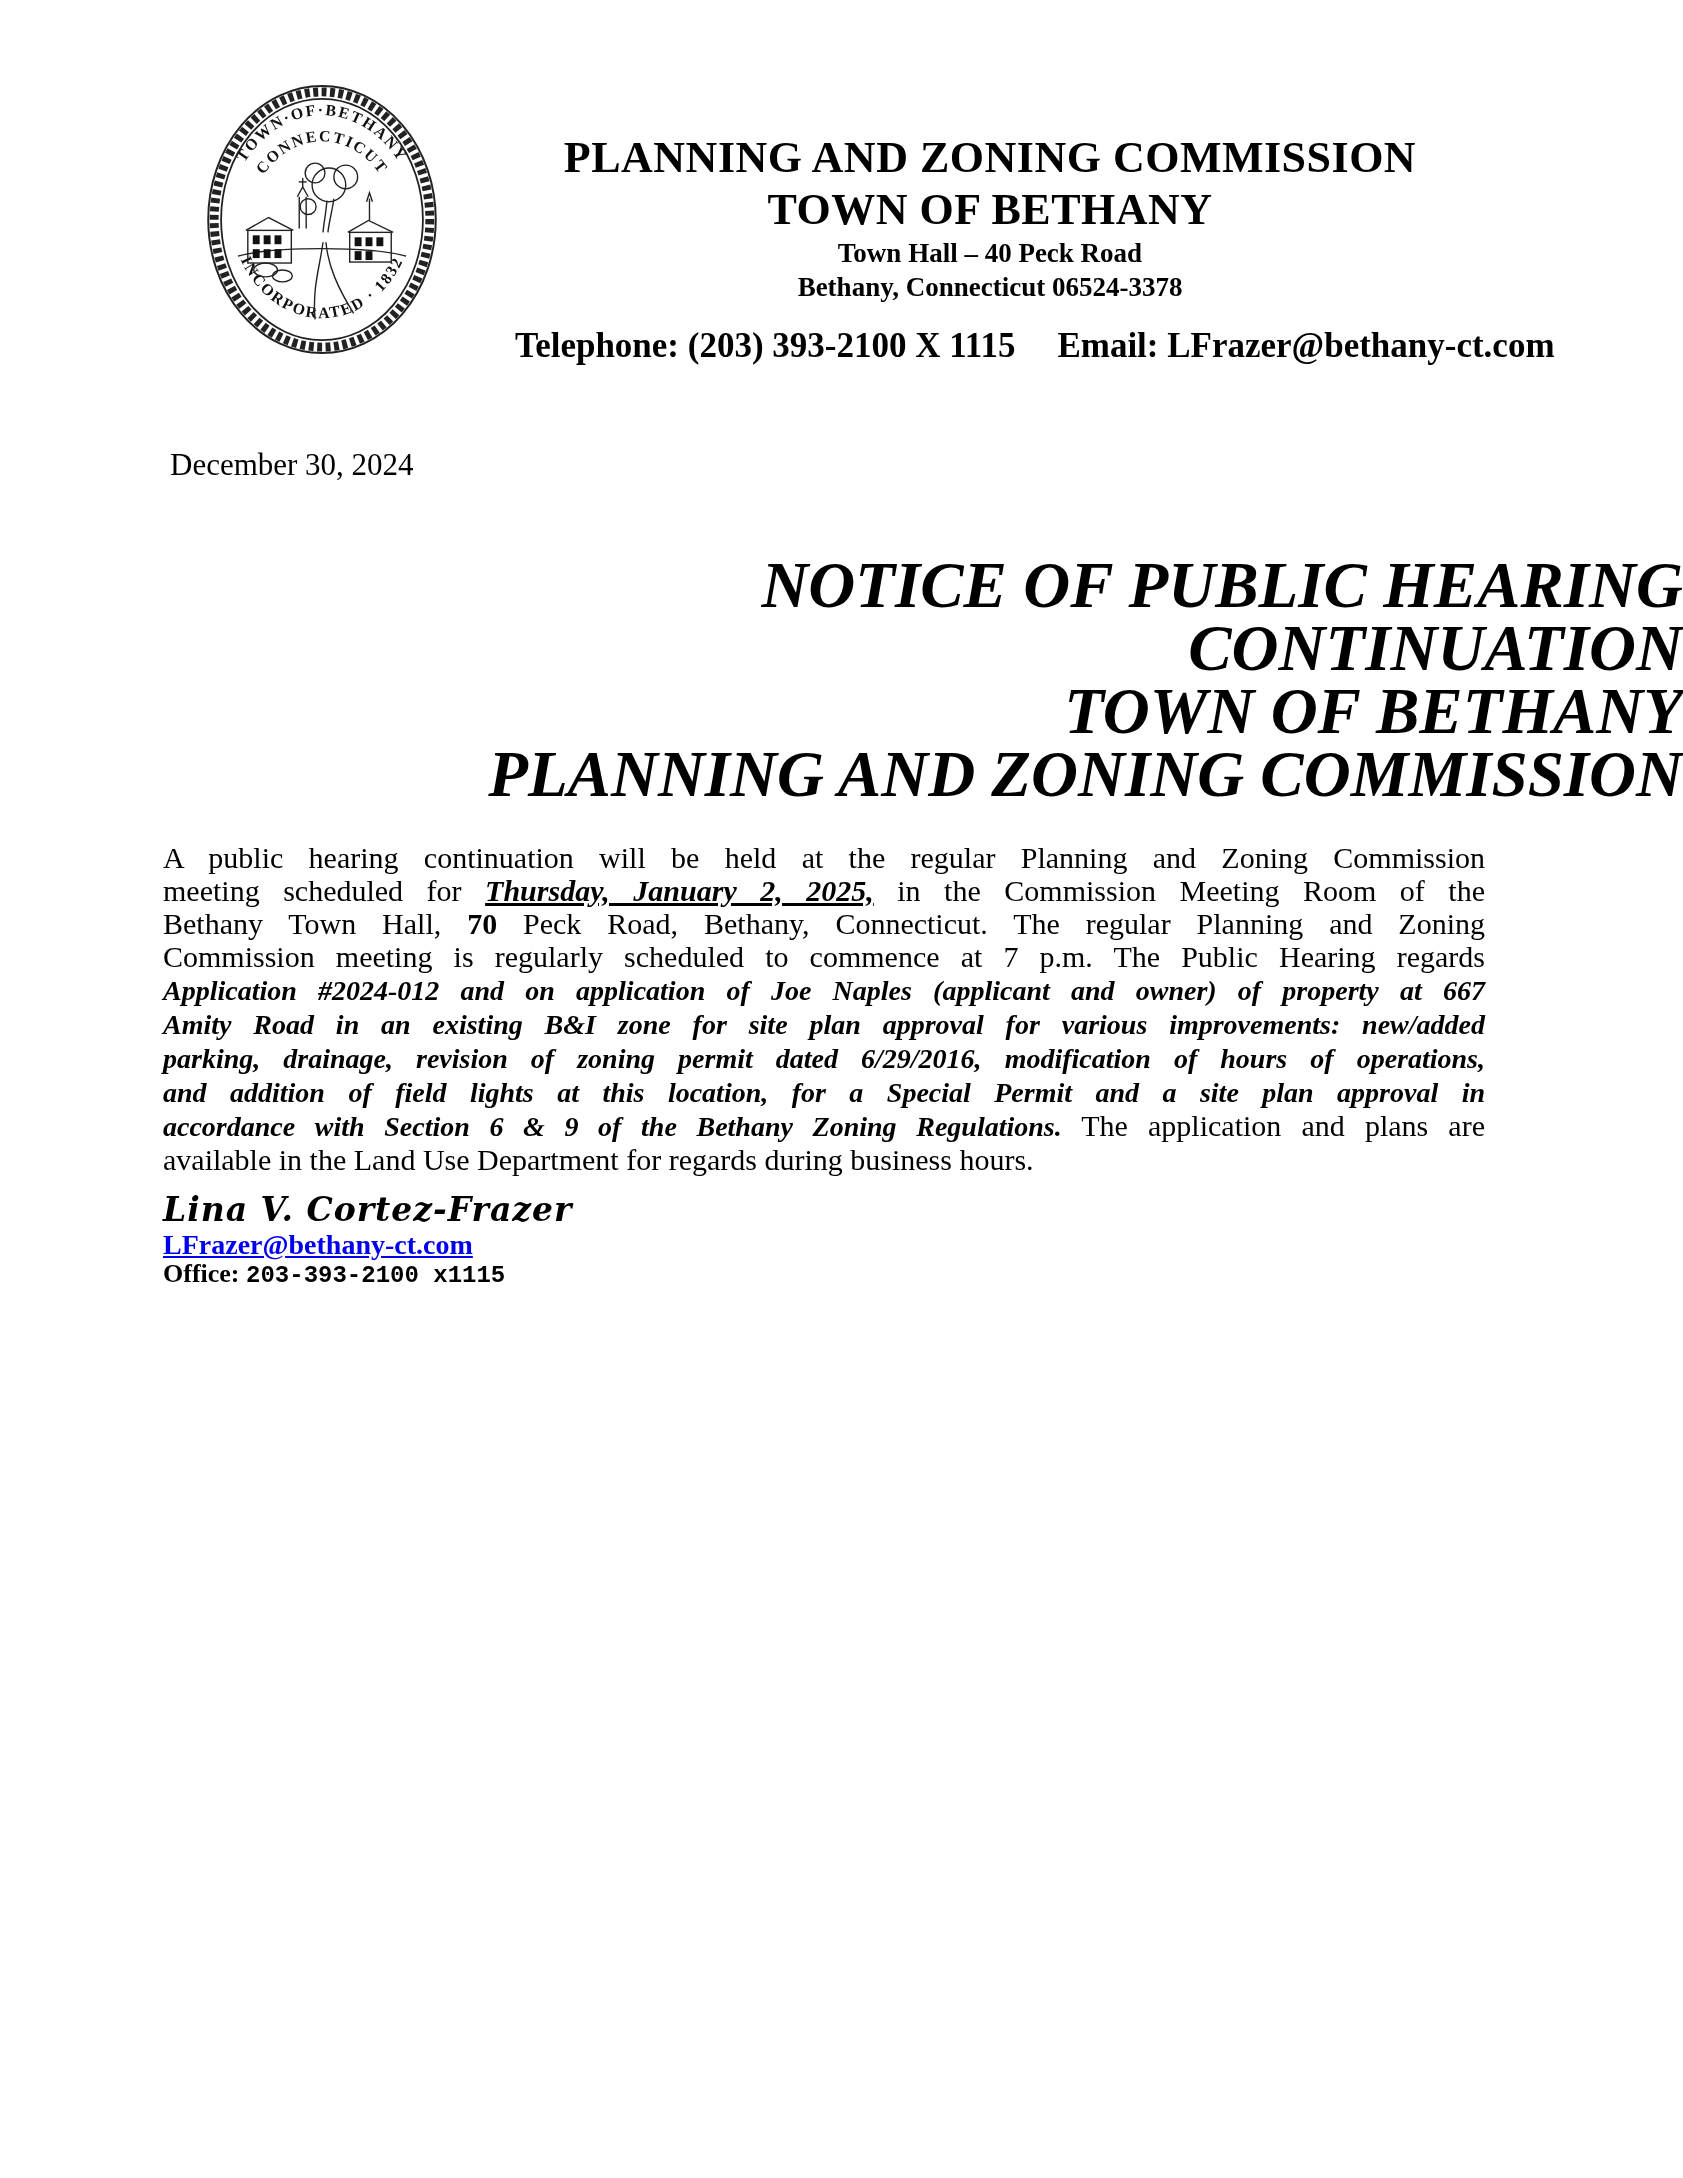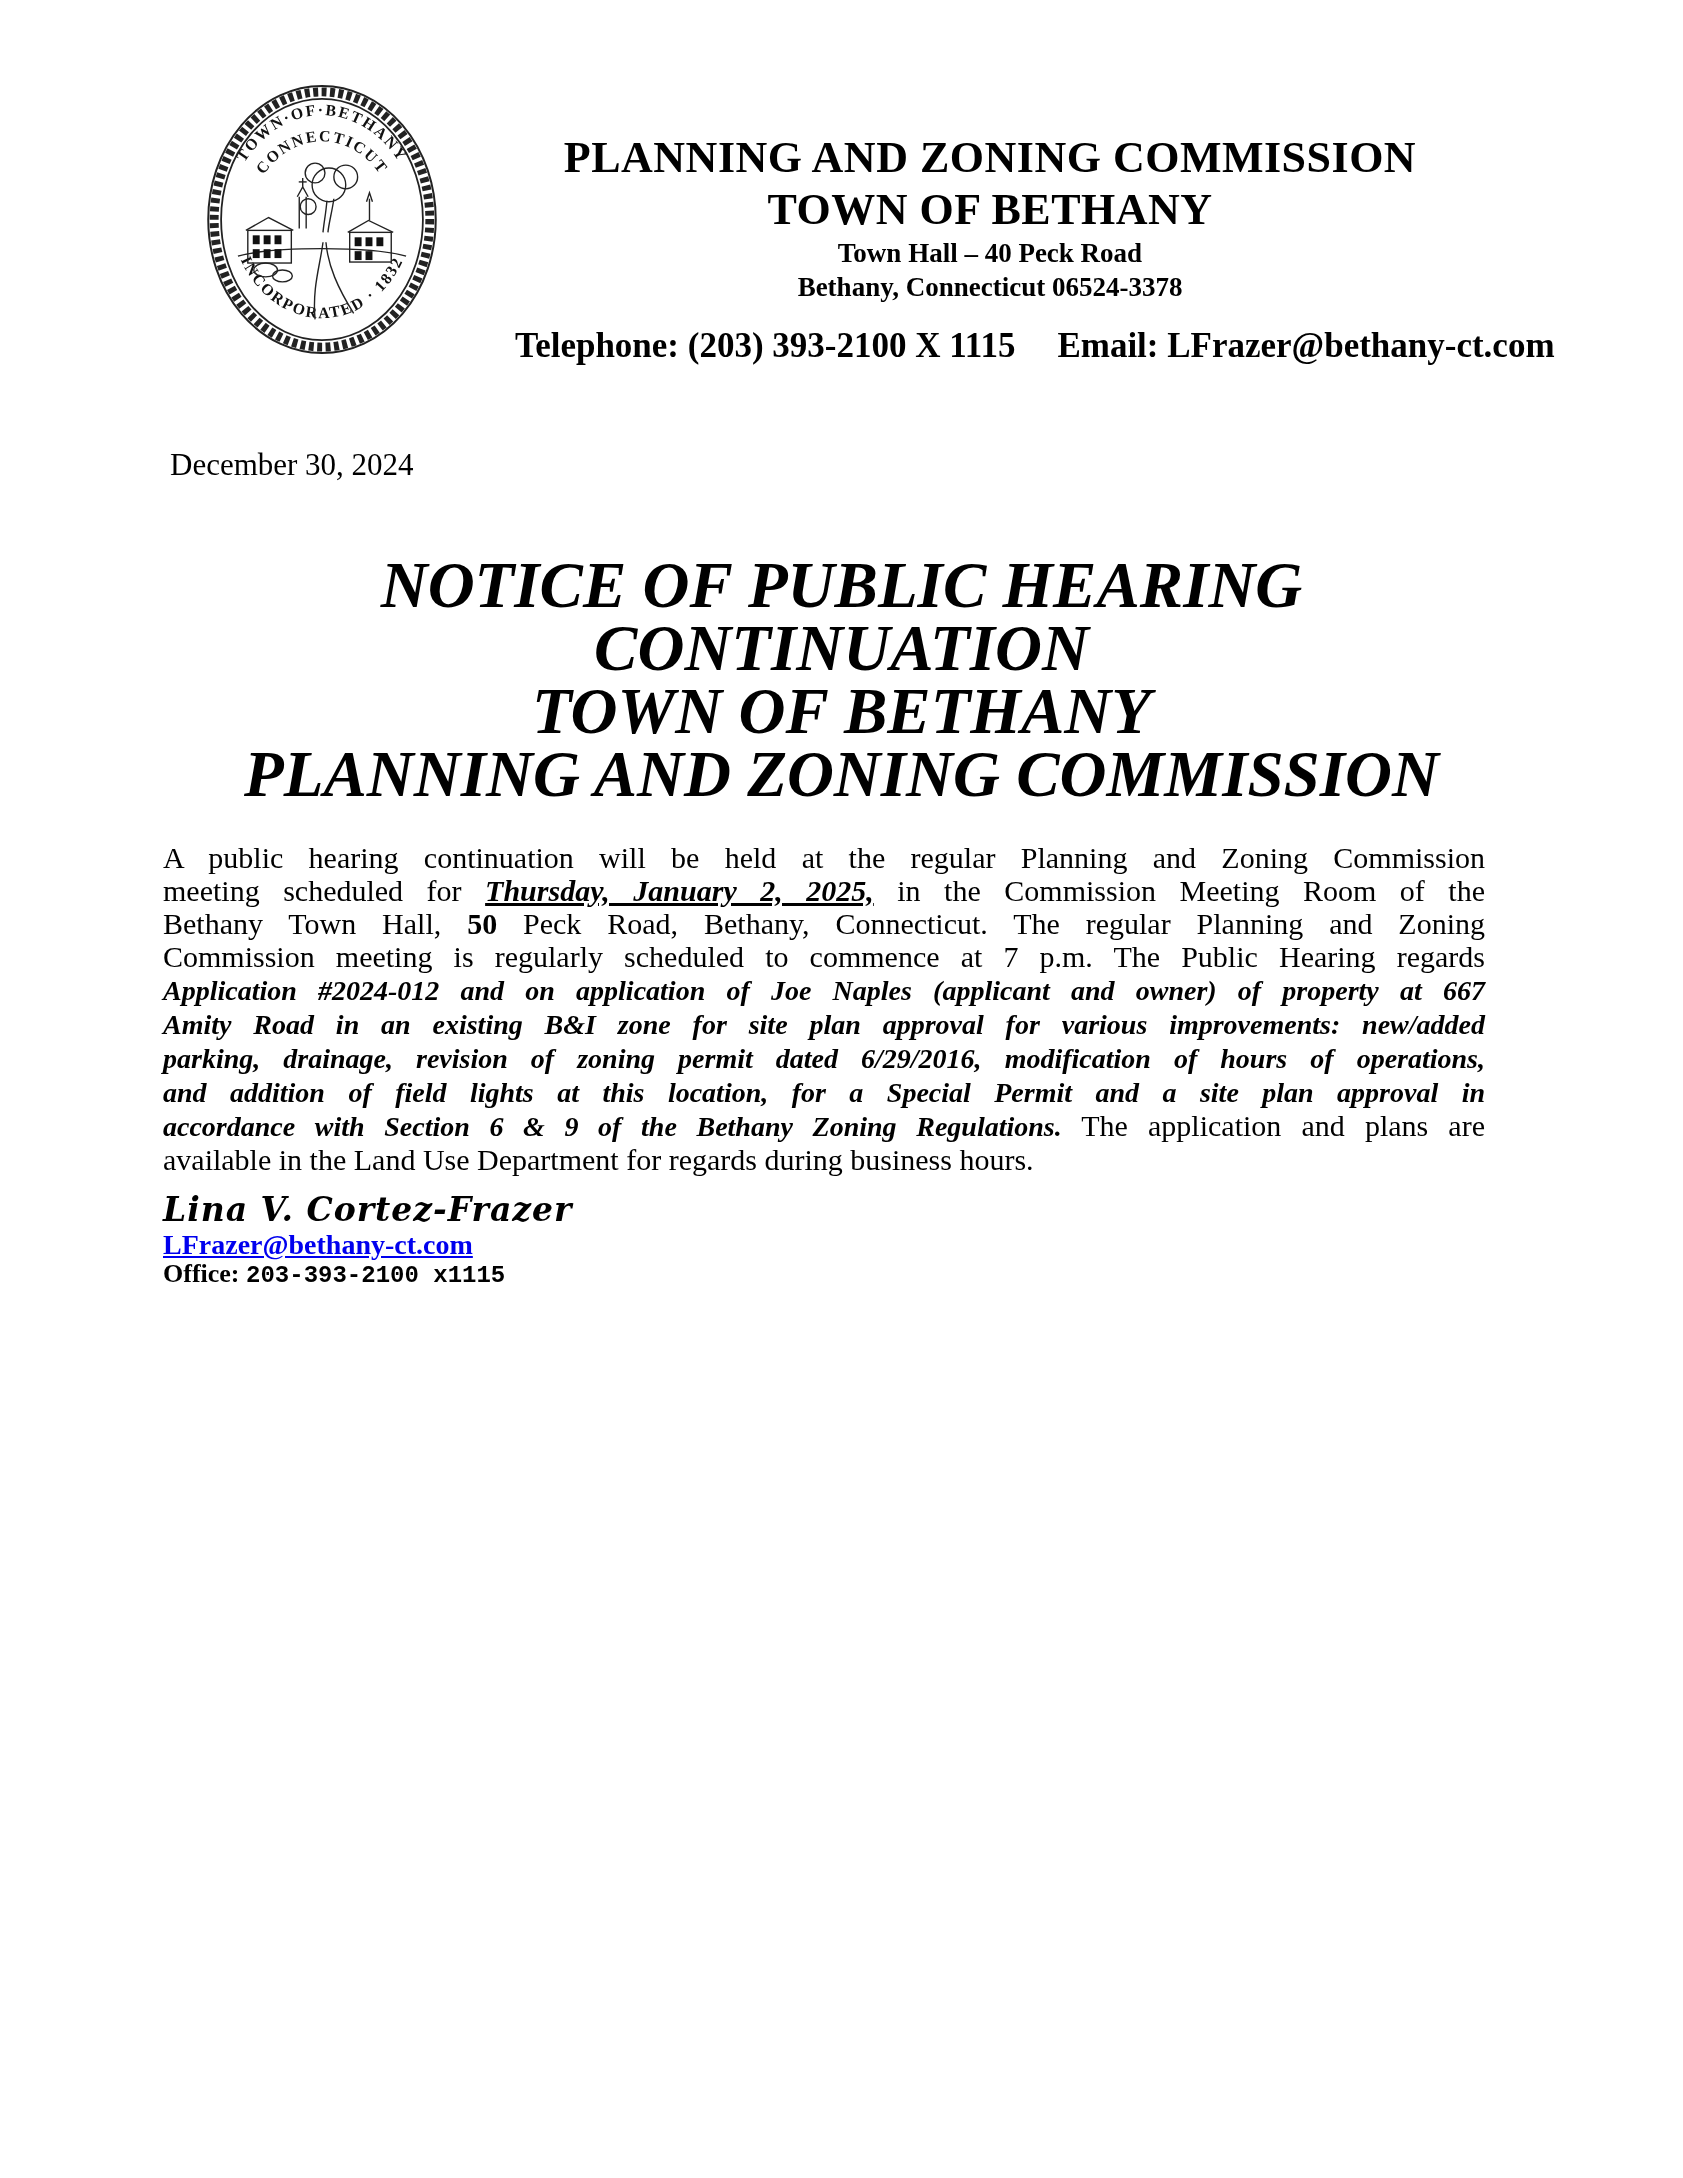--- a/index.html
+++ b/index.html
@@ -35,21 +35,21 @@
   .contact .gap { display: inline-block; width: 42px; }
 
   
   .date { position: absolute; left: 170px; top: 447px; font-size: 31px; }
 
   
   .notice-title {
     position: absolute;
     left: 0; top: 554px;
     width: 1683px;
-    text-align: center;
+    text-align: right;
     font-weight: bold;
     font-style: italic;
     font-size: 65px;
     line-height: 63px;
   }
 
   
   .body-text {
     position: absolute;
     left: 163px; top: 841px;
@@ -179,21 +179,21 @@
   <div class="notice-title" id="notice-title">
       <div class="title-line">NOTICE OF PUBLIC HEARING</div>
       <div class="title-line">CONTINUATION</div>
       <div class="title-line">TOWN OF BETHANY</div>
       <div class="title-line">PLANNING AND ZONING COMMISSION</div>
     </div>
 
   <div class="body-text" id="body-text">
       <div class="body-line"><span class="seg-r">A public hearing continuation will be held at the regular Planning and Zoning Commission</span></div>
       <div class="body-line"><span class="seg-r">meeting scheduled for </span><span class="seg-biu">Thursday, January 2, 2025,</span><span class="seg-r"> in the Commission Meeting Room of the</span></div>
-      <div class="body-line"><span class="seg-r">Bethany Town Hall, </span><span class="seg-b">50</span><span class="seg-r"> Peck Road, Bethany, Connecticut. The regular Planning and Zoning</span></div>
+      <div class="body-line"><span class="seg-r">Bethany Town Hall, </span><span class="seg-b">70</span><span class="seg-r"> Peck Road, Bethany, Connecticut. The regular Planning and Zoning</span></div>
       <div class="body-line"><span class="seg-r">Commission meeting is regularly scheduled to commence at 7 p.m. The Public Hearing regards</span></div>
       <div class="body-line"><span class="seg-bi">Application #2024-012 and on application of Joe Naples (applicant and owner) of property at 667</span></div>
       <div class="body-line"><span class="seg-bi">Amity Road in an existing B&amp;I zone for site plan approval for various improvements: new/added</span></div>
       <div class="body-line"><span class="seg-bi">parking, drainage, revision of zoning permit dated 6/29/2016, modification of hours of operations,</span></div>
       <div class="body-line"><span class="seg-bi">and addition of field lights at this location, for a Special Permit and a site plan approval in</span></div>
       <div class="body-line"><span class="seg-bi">accordance with Section 6 &amp; 9 of the Bethany Zoning Regulations.</span><span class="seg-r"> The application and plans are</span></div>
       <div class="body-line last"><span class="seg-r">available in the Land Use Department for regards during business hours.</span></div>
     </div>
 
   <div class="signature">

